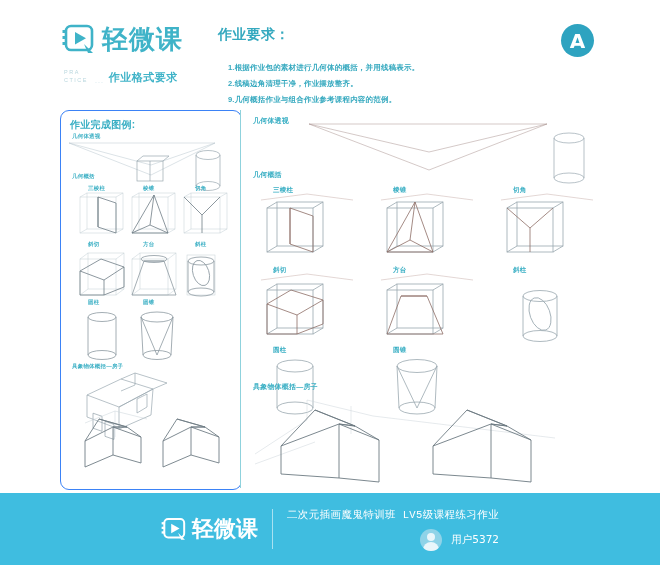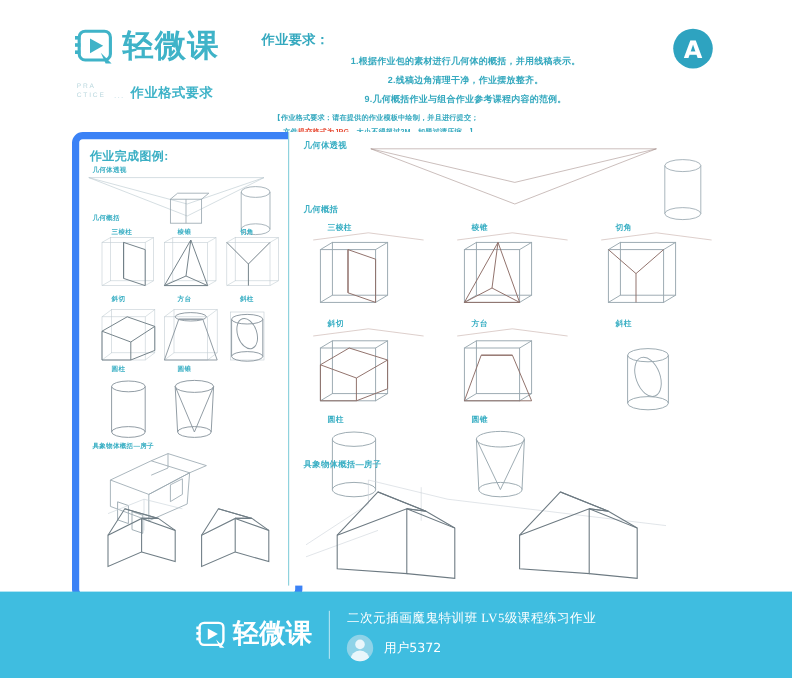--- a/index.html
+++ b/index.html
@@ -18,33 +18,33 @@
   .logo-mark{width:36px;height:34px;position:relative;flex:none;}
   .logo-text{font-size:26px;font-weight:bold;color:#3fb3c8;letter-spacing:1px;
     font-family:"DejaVu Sans",sans-serif;line-height:1;}
   .logo-sub{position:absolute;left:2px;top:46px;width:150px;display:flex;align-items:flex-end;gap:5px;}
   .practice{font-size:5.5px;color:#b9d7de;letter-spacing:1.5px;line-height:1.5;width:26px;}
   .dots{font-size:7px;color:#cfe4ea;letter-spacing:1px;padding-bottom:1px;}
   .devil{font-size:11px;font-weight:bold;color:#3fb3c8;letter-spacing:0.5px;
     font-family:"DejaVu Sans",sans-serif;}
 
   .req{position:absolute;left:218px;top:26px;width:330px;}
-  .req-title{font-size:11px;font-weight:bold;color:#35a9bf;margin-bottom:5px;letter-spacing:.3px;}
-  .req-line{font-size:7.5px;font-weight:bold;color:#35a9bf;margin:0 0 6px 10px;letter-spacing:.2px;text-align:center;}
+  .req-title{font-size:14px;font-weight:bold;color:#35a9bf;margin-bottom:19px;letter-spacing:.3px;}
+  .req-line{font-size:7.5px;font-weight:bold;color:#35a9bf;margin:0 0 6px 10px;letter-spacing:.2px;}
   .req-note{font-size:6px;color:#35a9bf;margin:0 0 3px 10px;letter-spacing:.1px;font-weight:bold;}
   .req-note2{font-size:6px;color:#35a9bf;margin:0 0 0 18px;letter-spacing:.1px;font-weight:bold;}
   .hl{color:#e8503a;}
 
   .badge-a{position:absolute;left:561px;top:24px;width:33px;height:33px;border-radius:50%;
     background:#2ea3c0;color:#fff;font-size:20px;font-weight:bold;
     display:flex;align-items:center;justify-content:center;font-family:"DejaVu Sans",sans-serif;}
 
   
   .panel-left{position:absolute;left:60px;top:110px;width:180px;height:378px;
-    border:6px solid #3b82f6;border-radius:9px;background:#fff;overflow:hidden;}
+    border:1px solid #3b82f6;border-radius:9px;background:#fff;overflow:hidden;}
   .panel-right{position:absolute;left:240px;top:110px;width:360px;height:378px;
     border-left:1px solid #8fd2dd;background:#fff;overflow:hidden;}
 
   .cap{position:absolute;font-size:10px;font-weight:bold;color:#3aafc4;letter-spacing:.3px;}
   .lbl{position:absolute;font-size:5.5px;font-weight:bold;color:#3aafc4;letter-spacing:.2px;
     white-space:nowrap;}
   .lbl-r{position:absolute;font-size:6.5px;font-weight:bold;color:#3aafc4;letter-spacing:.2px;
     white-space:nowrap;}
   .sec{position:absolute;font-size:7px;font-weight:bold;color:#3aafc4;letter-spacing:.2px;white-space:nowrap;}
 
@@ -52,22 +52,22 @@
 
   
   .footer{position:absolute;left:0;top:493px;width:660px;height:72px;background:#3fbde0;}
   .f-inner{position:absolute;left:0;top:0;width:660px;height:72px;
     display:flex;align-items:center;justify-content:center;gap:14px;}
   .f-logo{display:flex;align-items:center;gap:3px;}
   .f-mark{width:28px;height:26px;position:relative;}
   .f-text{font-size:22px;font-weight:bold;color:#fff;font-family:"DejaVu Sans",sans-serif;line-height:1;}
   .f-div{width:1px;height:40px;background:rgba(255,255,255,.55);}
   .f-right{display:flex;flex-direction:column;gap:7px;}
-  .f-course{font-size:10.5px;color:#fff;letter-spacing:.4px;font-family:Liberation Serif, serif;}
-  .f-user{display:flex;align-items:center;gap:9px;}
+  .f-course{font-size:10.5px;color:#fff;letter-spacing:.4px;font-family:Liberation Mono, monospace;}
+  .f-user{display:flex;align-items:center;gap:9px;justify-content:flex-end;}
   .f-avatar{width:22px;height:22px;border-radius:50%;background:#8fd3e8;position:relative;overflow:hidden;}
   .f-avatar::before{content:"";position:absolute;left:7px;top:4px;width:8px;height:8px;border-radius:50%;background:#e9f6fb;}
   .f-avatar::after{content:"";position:absolute;left:3px;top:13px;width:16px;height:12px;border-radius:8px 8px 0 0;background:#e9f6fb;}
   .f-uname{font-size:10.5px;color:#fff;font-family:"DejaVu Sans",sans-serif;}
 </style>
 </head>
 <body>
 
 <div class="page">
 

